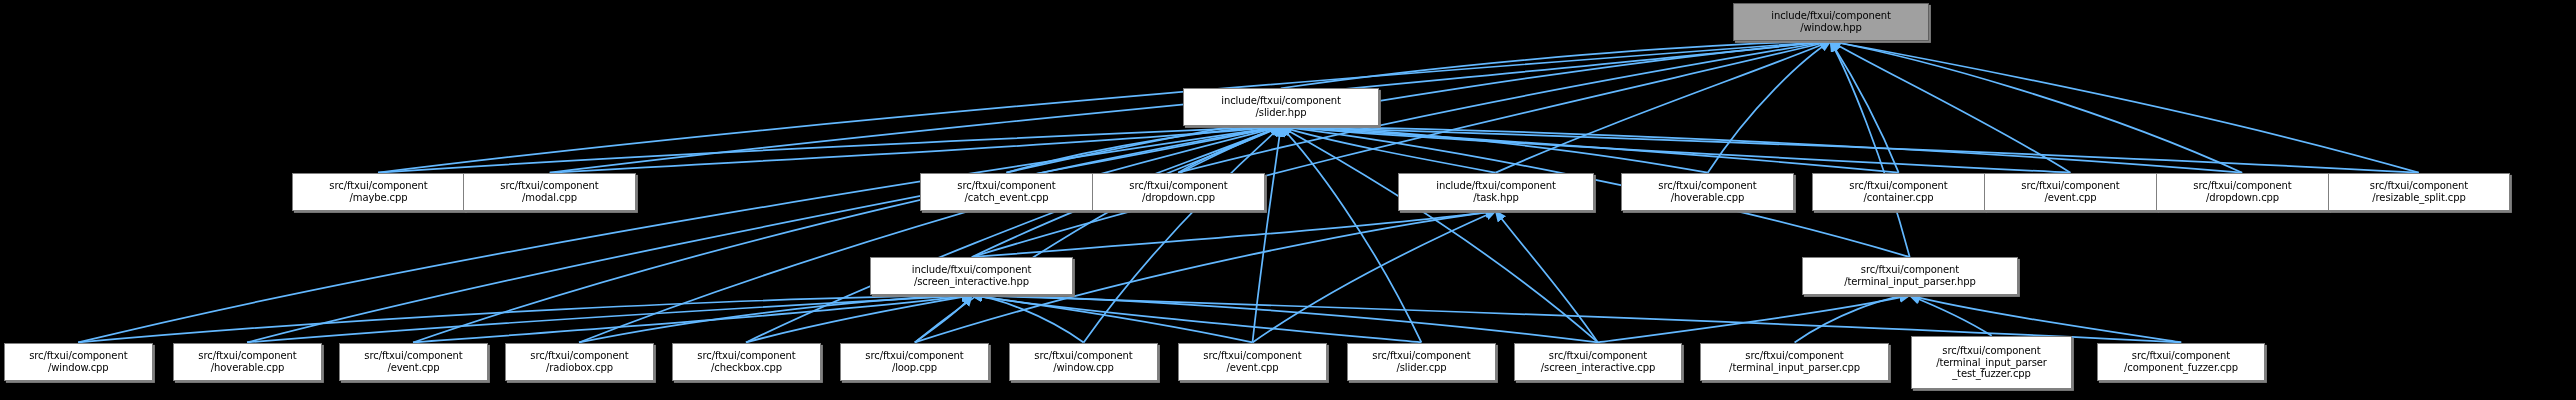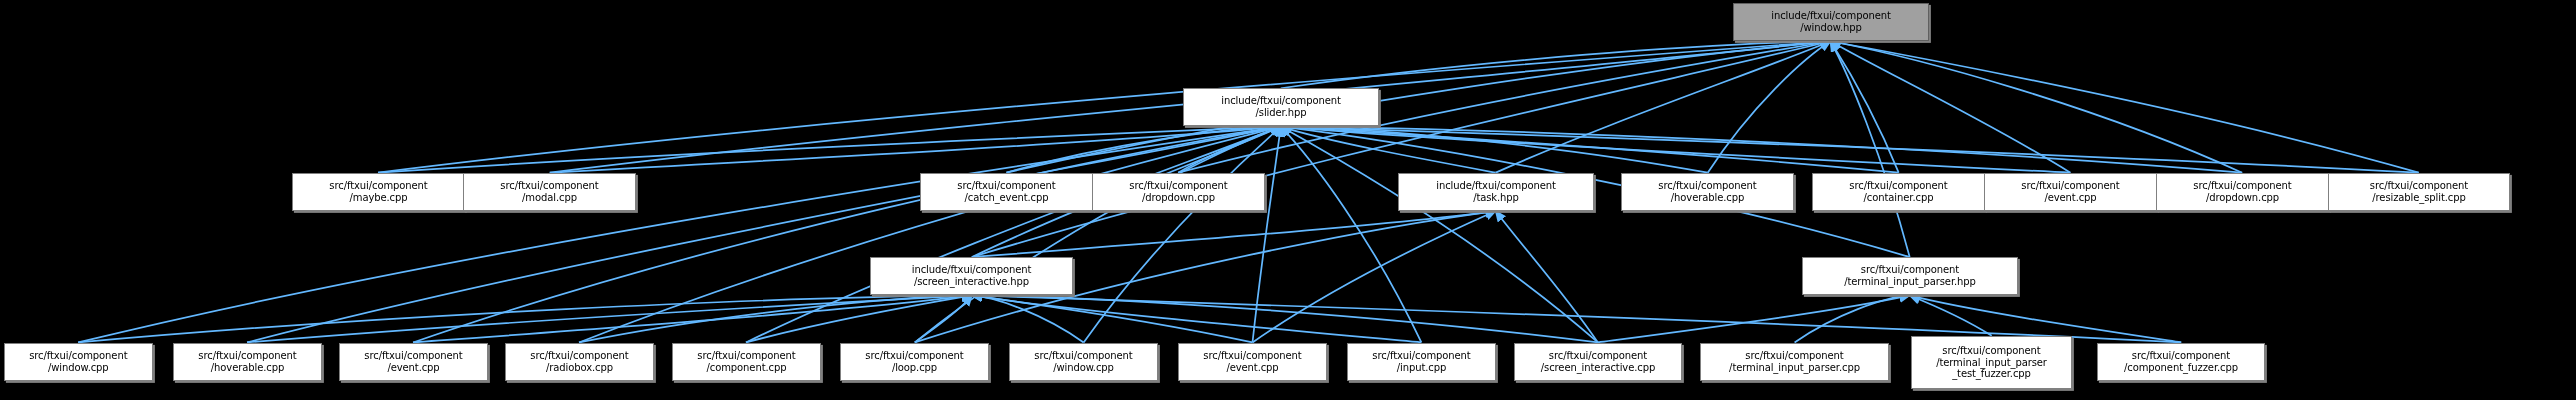--- a/index.html
+++ b/index.html
@@ -134,24 +134,24 @@
       <div class="node" style="left: 1812px; top: 173px; width: 173px; height: 38px;"><span class="line">src/ftxui/component</span><span class="line">/container.cpp</span></div>
       <div class="node" style="left: 1984px; top: 173px; width: 173px; height: 38px;"><span class="line">src/ftxui/component</span><span class="line">/event.cpp</span></div>
       <div class="node" style="left: 2156px; top: 173px; width: 173px; height: 38px;"><span class="line">src/ftxui/component</span><span class="line">/dropdown.cpp</span></div>
       <div class="node" style="left: 2328px; top: 173px; width: 182px; height: 38px;"><span class="line">src/ftxui/component</span><span class="line">/resizable_split.cpp</span></div>
       <div class="node" style="left: 870px; top: 257px; width: 203px; height: 38px;"><span class="line">include/ftxui/component</span><span class="line">/screen_interactive.hpp</span></div>
       <div class="node" style="left: 1802px; top: 257px; width: 216px; height: 38px;"><span class="line">src/ftxui/component</span><span class="line">/terminal_input_parser.hpp</span></div>
       <div class="node" style="left: 3.8px; top: 343px; width: 149px; height: 38px;"><span class="line">src/ftxui/component</span><span class="line">/window.cpp</span></div>
       <div class="node" style="left: 173px; top: 343px; width: 149px; height: 38px;"><span class="line">src/ftxui/component</span><span class="line">/hoverable.cpp</span></div>
       <div class="node" style="left: 339px; top: 343px; width: 149px; height: 38px;"><span class="line">src/ftxui/component</span><span class="line">/event.cpp</span></div>
       <div class="node" style="left: 505px; top: 343px; width: 149px; height: 38px;"><span class="line">src/ftxui/component</span><span class="line">/radiobox.cpp</span></div>
-      <div class="node" style="left: 672px; top: 343px; width: 149px; height: 38px;"><span class="line">src/ftxui/component</span><span class="line">/component.cpp</span></div>
+      <div class="node" style="left: 672px; top: 343px; width: 149px; height: 38px;"><span class="line">src/ftxui/component</span><span class="line">/checkbox.cpp</span></div>
       <div class="node" style="left: 840px; top: 343px; width: 149px; height: 38px;"><span class="line">src/ftxui/component</span><span class="line">/loop.cpp</span></div>
       <div class="node" style="left: 1009px; top: 343px; width: 149px; height: 38px;"><span class="line">src/ftxui/component</span><span class="line">/window.cpp</span></div>
       <div class="node" style="left: 1178px; top: 343px; width: 149px; height: 38px;"><span class="line">src/ftxui/component</span><span class="line">/event.cpp</span></div>
-      <div class="node" style="left: 1347px; top: 343px; width: 149px; height: 38px;"><span class="line">src/ftxui/component</span><span class="line">/input.cpp</span></div>
+      <div class="node" style="left: 1347px; top: 343px; width: 149px; height: 38px;"><span class="line">src/ftxui/component</span><span class="line">/slider.cpp</span></div>
       <div class="node" style="left: 1514px; top: 343px; width: 168px; height: 38px;"><span class="line">src/ftxui/component</span><span class="line">/screen_interactive.cpp</span></div>
       <div class="node" style="left: 1700px; top: 343px; width: 189px; height: 38px;"><span class="line">src/ftxui/component</span><span class="line">/terminal_input_parser.cpp</span></div>
       <div class="node" style="left: 1911px; top: 336px; width: 161px; height: 53px;"><span class="line">src/ftxui/component</span><span class="line">/terminal_input_parser</span><span class="line">_test_fuzzer.cpp</span></div>
       <div class="node" style="left: 2097px; top: 343px; width: 168px; height: 38px;"><span class="line">src/ftxui/component</span><span class="line">/component_fuzzer.cpp</span></div>
     </div>
 </div>
 
 
 </body></html>

